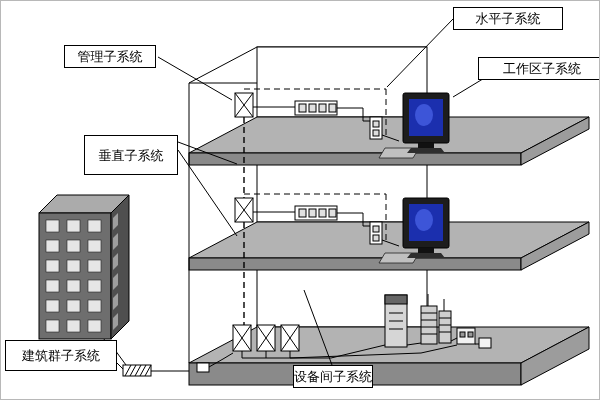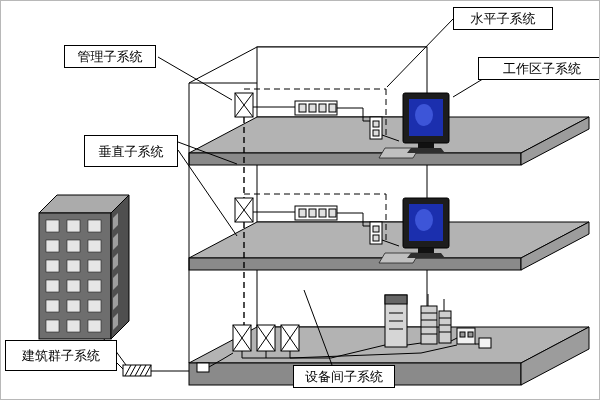--- a/index.html
+++ b/index.html
@@ -8,26 +8,26 @@
     border:1px solid #b8b8b8;box-sizing:border-box;overflow:hidden;
     font-family:"Liberation Sans", sans-serif;
   }
   .stage svg{position:absolute;left:0;top:0;}
   .label{
     position:absolute;background:#fff;border:1px solid #000;
     display:flex;align-items:center;justify-content:center;
     font-size:13px;color:#000;line-height:1;white-space:nowrap;
     box-sizing:border-box;z-index:5;
   }
-  .l-horizontal{left:452px;top:6px;width:100px;height:23px}
+  .l-horizontal{left:452px;top:6px;width:110px;height:23px}
   .l-management{left:63px;top:44px;width:92px;height:23px}
   .l-workarea{left:477px;top:56px;width:128px;height:23px}
-  .l-vertical{left:83px;top:134px;width:94px;height:32px}
+  .l-vertical{left:83px;top:134px;width:94px;height:40px}
   .l-campus{left:4px;top:339px;width:112px;height:31px}
-  .l-equipment{left:292px;top:364px;width:102px;height:23px}
+  .l-equipment{left:292px;top:364px;width:80px;height:23px}
 </style>
 </head>
 <body>
 
 <div class="stage">
 
 <svg width="600" height="400" viewBox="0 0 600 400">
 
   <g stroke="#000" stroke-width="1" fill="none">
     <polygon points="188,82 256,46 426,46 358,82" fill="#ffffff"></polygon>

